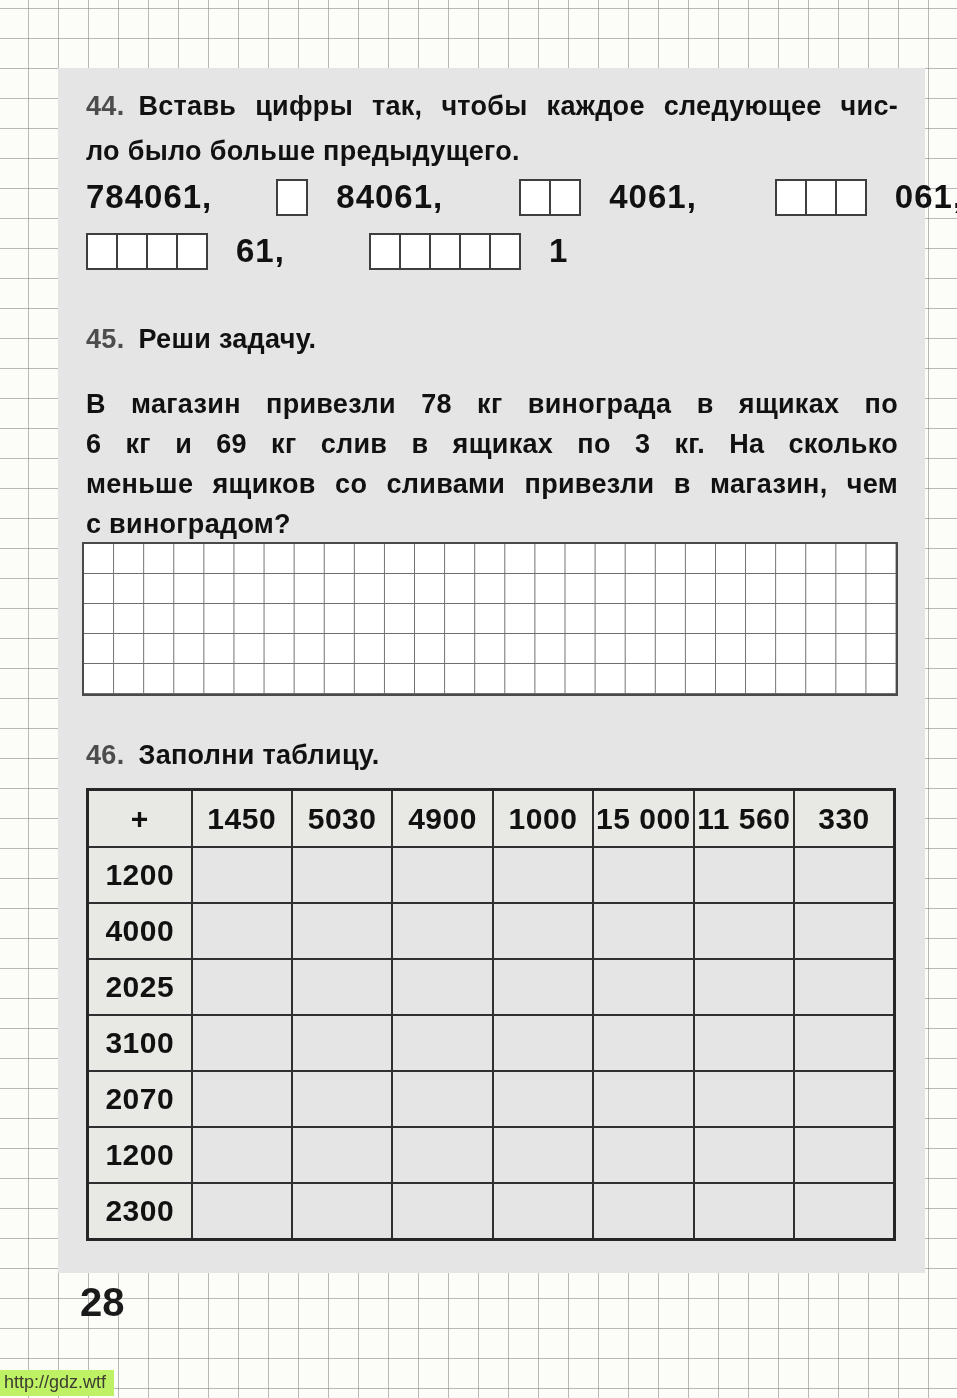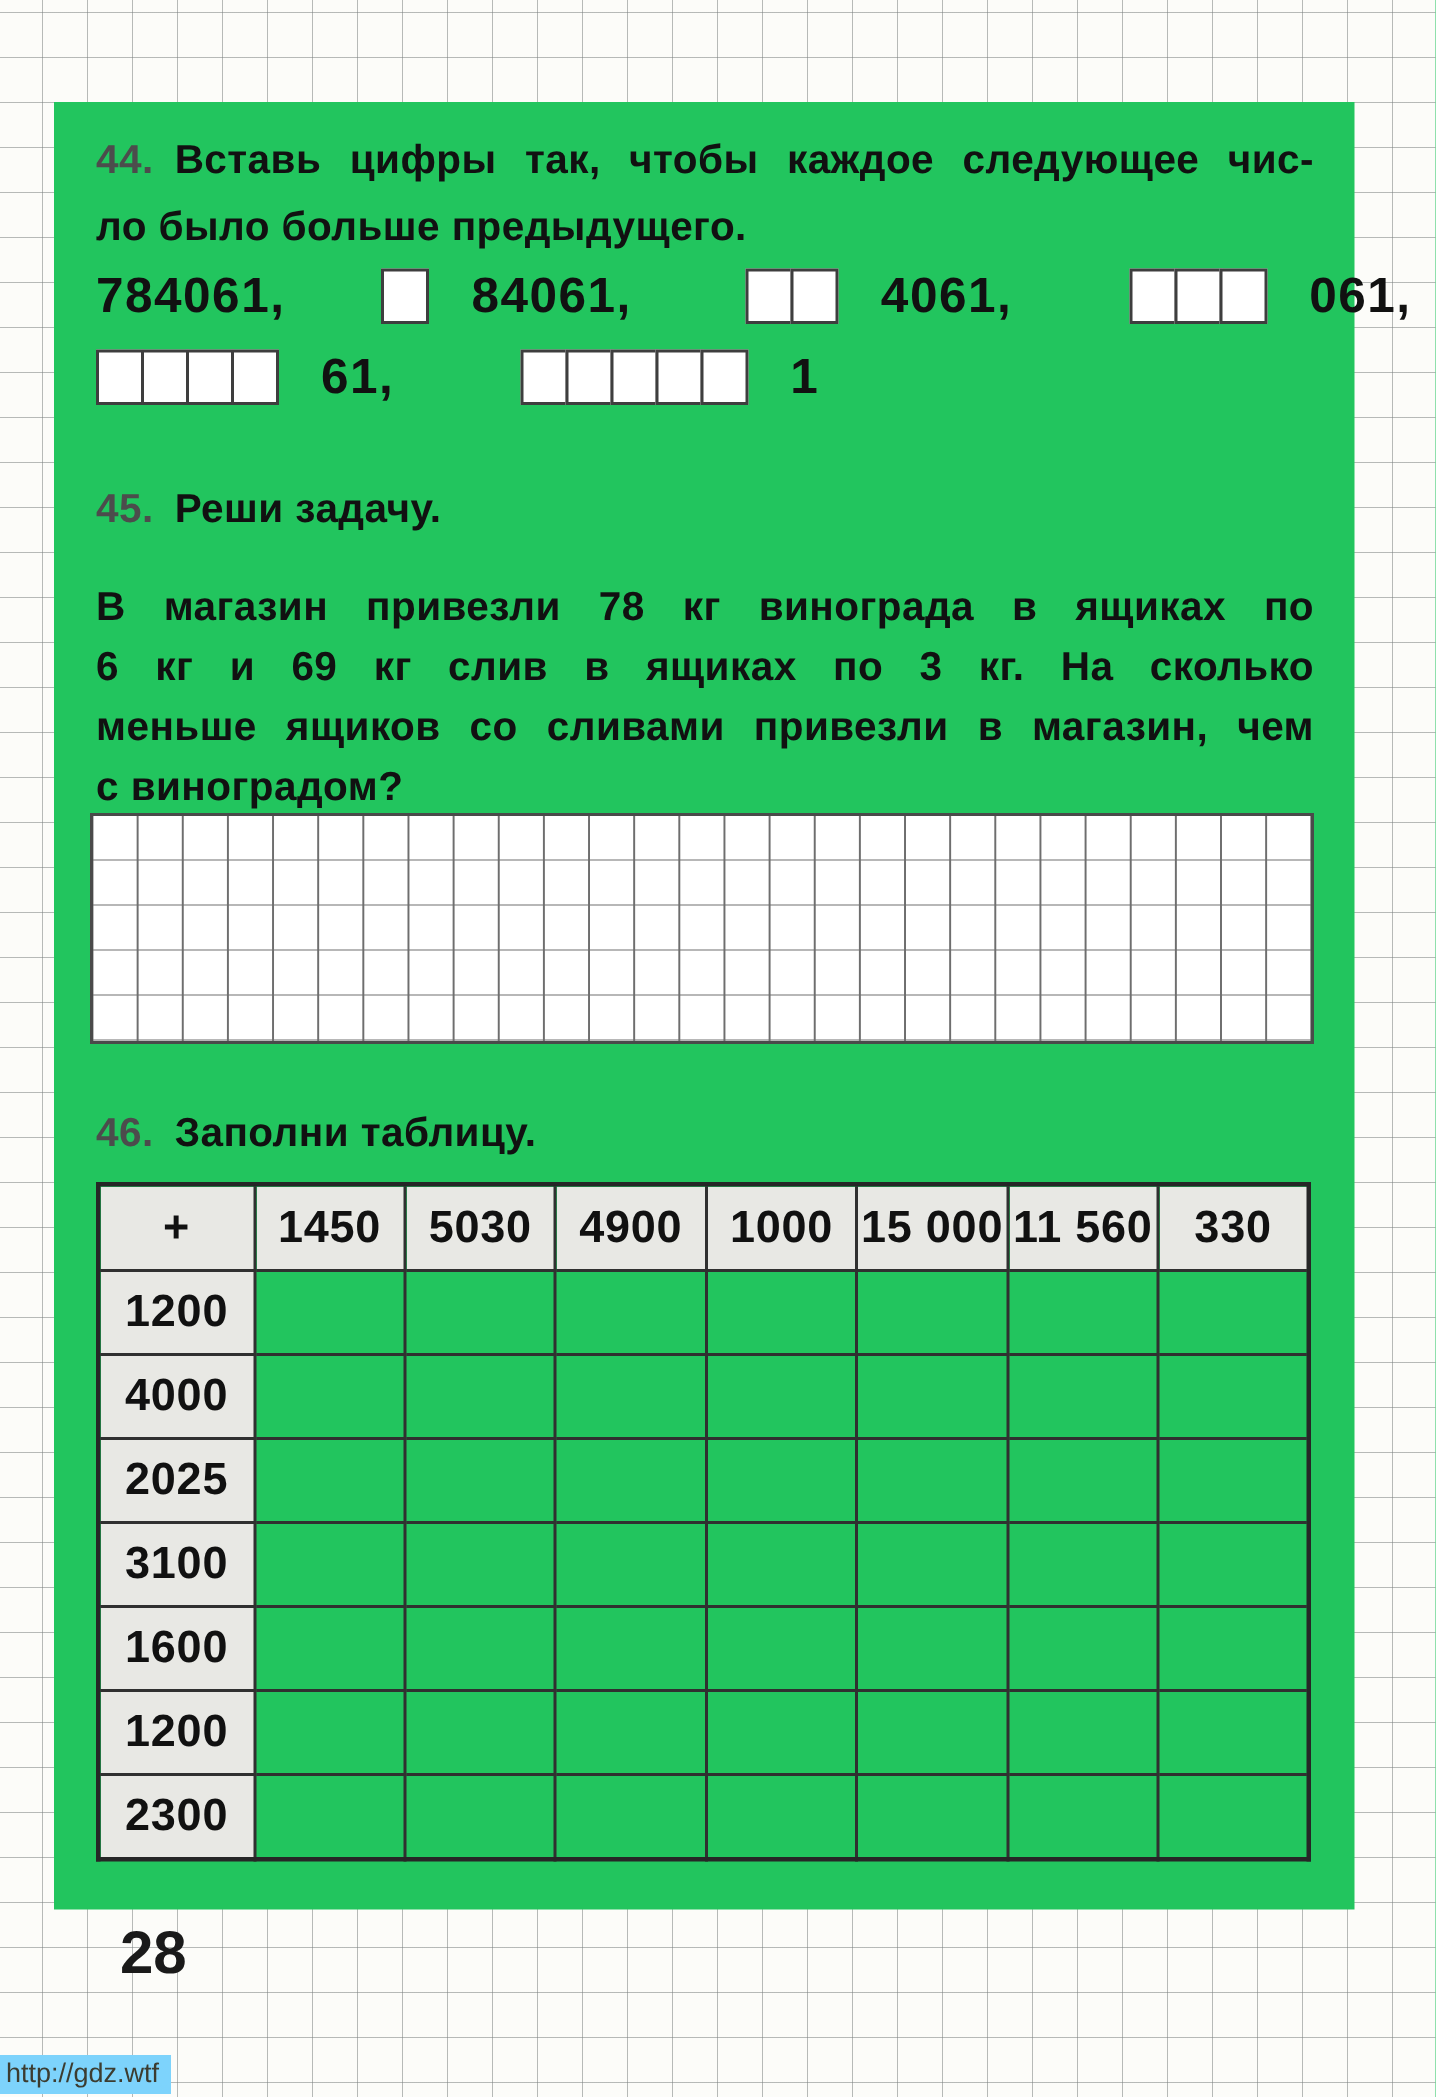--- a/index.html
+++ b/index.html
@@ -8,22 +8,22 @@
     background-color:#fcfcf9;
     background-image:
       linear-gradient(to right, rgba(125,130,130,0.55) 1px, transparent 1px),
       linear-gradient(to bottom, rgba(125,130,130,0.55) 1px, transparent 1px);
     background-size:30px 30px;
     background-position:-2px 8px;
     font-family:"Liberation Sans", sans-serif;
     color:#111;
   }
   .white-card {
-    position:absolute; left:36px; top:68px; width:867px; height:1205px;
-    background:#22c55e;
+    position:absolute; left:58px; top:68px; width:867px; height:1205px;
+    background:#e5e5e5;
   }
   .abs { position:absolute; }
 
   
   .h-line, .p-line {
     width:812px; font-size:27px; font-weight:700; letter-spacing:0.3px;
     white-space:nowrap;
   }
   .just { white-space:normal; text-align:justify; text-align-last:justify; }
   .h-wrap { left:28px; }
@@ -63,21 +63,21 @@
     font-size:30px; font-weight:700; letter-spacing:0.5px; overflow:hidden;
   }
   td.hd { background:#e8e8e4; }
   td.op { font-size:36px; }
   tr.hrow td { height:53px; }
   tr.drow td { height:52px; }
 
   
   .page-num { font-size:40px; font-weight:700; color:#1a1a1a; }
   .watermark {
-    background:#7dd3fc; color:#3c3c30; font-size:18px; font-weight:400;
+    background:#bef264; color:#3c3c30; font-size:18px; font-weight:400;
     padding:2px 8px 3px 4px; text-decoration:none; display:inline-block;
   }
 </style>
 </head>
 <body>
 
 <div class="white-card">
 
   <div class="abs h-wrap lh44" style="top:16px;">
     <div class="h-line just"><span class="task-num">44.</span><span>Вставь цифры так, чтобы каждое следующее чис-</span></div>
@@ -190,21 +190,21 @@
       <td class="hd">3100</td>
       <td></td>
           <td></td>
           <td></td>
           <td></td>
           <td></td>
           <td></td>
           <td></td>
     </tr>
     <tr class="drow">
-      <td class="hd">1600</td>
+      <td class="hd">2070</td>
       <td></td>
           <td></td>
           <td></td>
           <td></td>
           <td></td>
           <td></td>
           <td></td>
     </tr>
     <tr class="drow">
       <td class="hd">1200</td>

